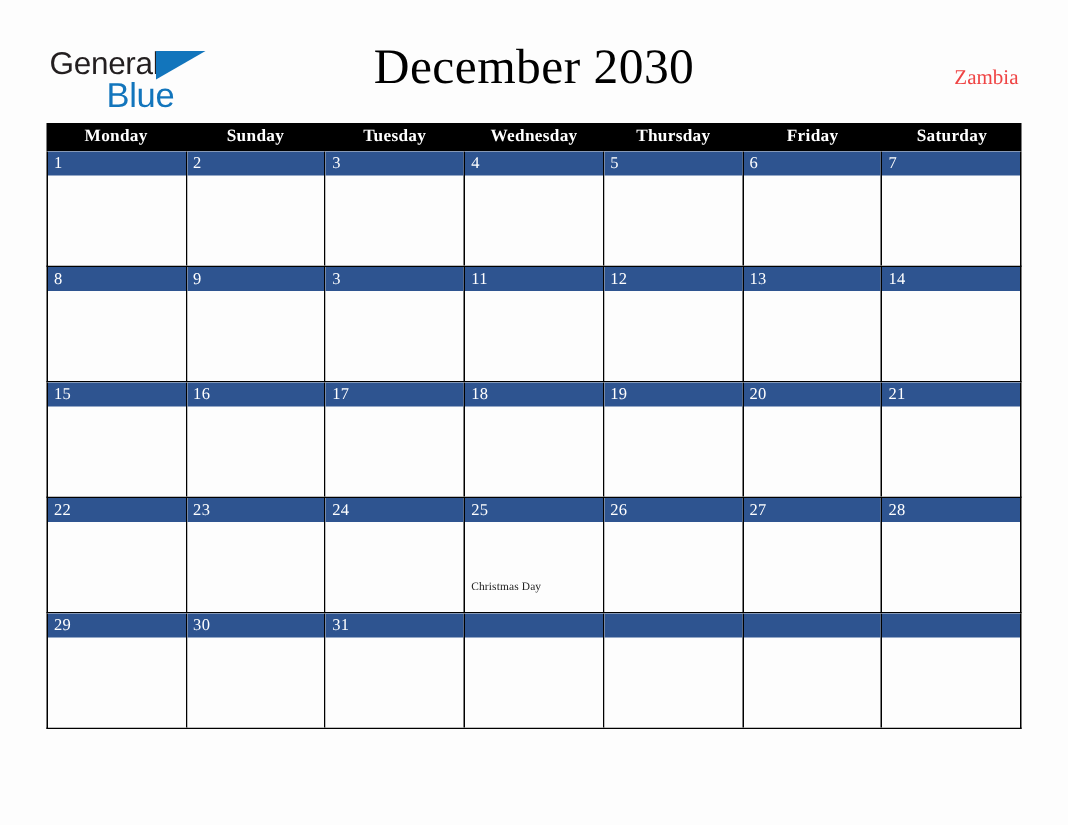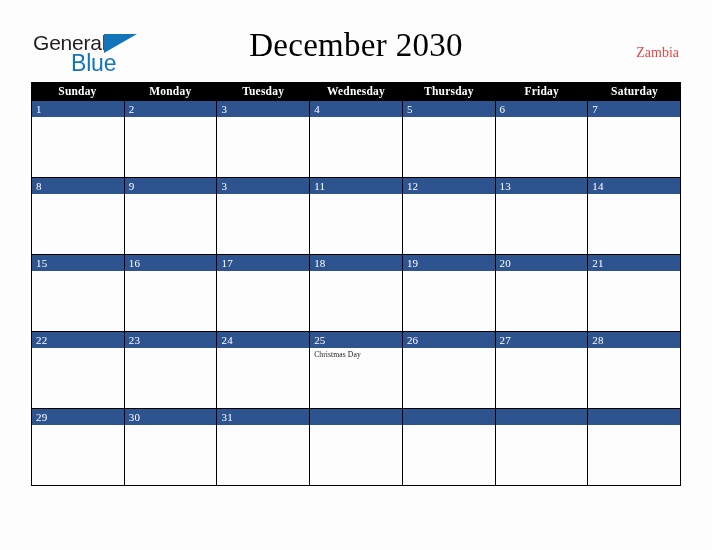--- a/index.html
+++ b/index.html
@@ -166,20 +166,21 @@
     right: 3px;
     top: 18px;
   }
   .event {
     font-family: "Liberation Serif", serif;
     font-size: 7.6px;
     color: #1b1b1b;
     line-height: 10px;
     letter-spacing: 0.1px;
     white-space: nowrap;
+    margin-top: 36px;
   }
 </style>
 </head>
 <body>
 
 <div class="page">
 
   <div class="top-bar">
 
     <div class="logo">
@@ -189,22 +190,22 @@
     </div>
 
     <div class="cal-title">December 2030</div>
 
     <div class="country">Zambia</div>
 
   </div>
 
   <div class="calendar">
     <div class="weekday-row" id="weekday-row">
+        <div class="weekday-cell">Monday</div>
         <div class="weekday-cell">Sunday</div>
-        <div class="weekday-cell">Monday</div>
         <div class="weekday-cell">Tuesday</div>
         <div class="weekday-cell">Wednesday</div>
         <div class="weekday-cell">Thursday</div>
         <div class="weekday-cell">Friday</div>
         <div class="weekday-cell">Saturday</div>
       </div>
     <div id="calendar-body">
         <div class="week-row first">
           <div class="day-cell">
             <div class="day-band"></div>

